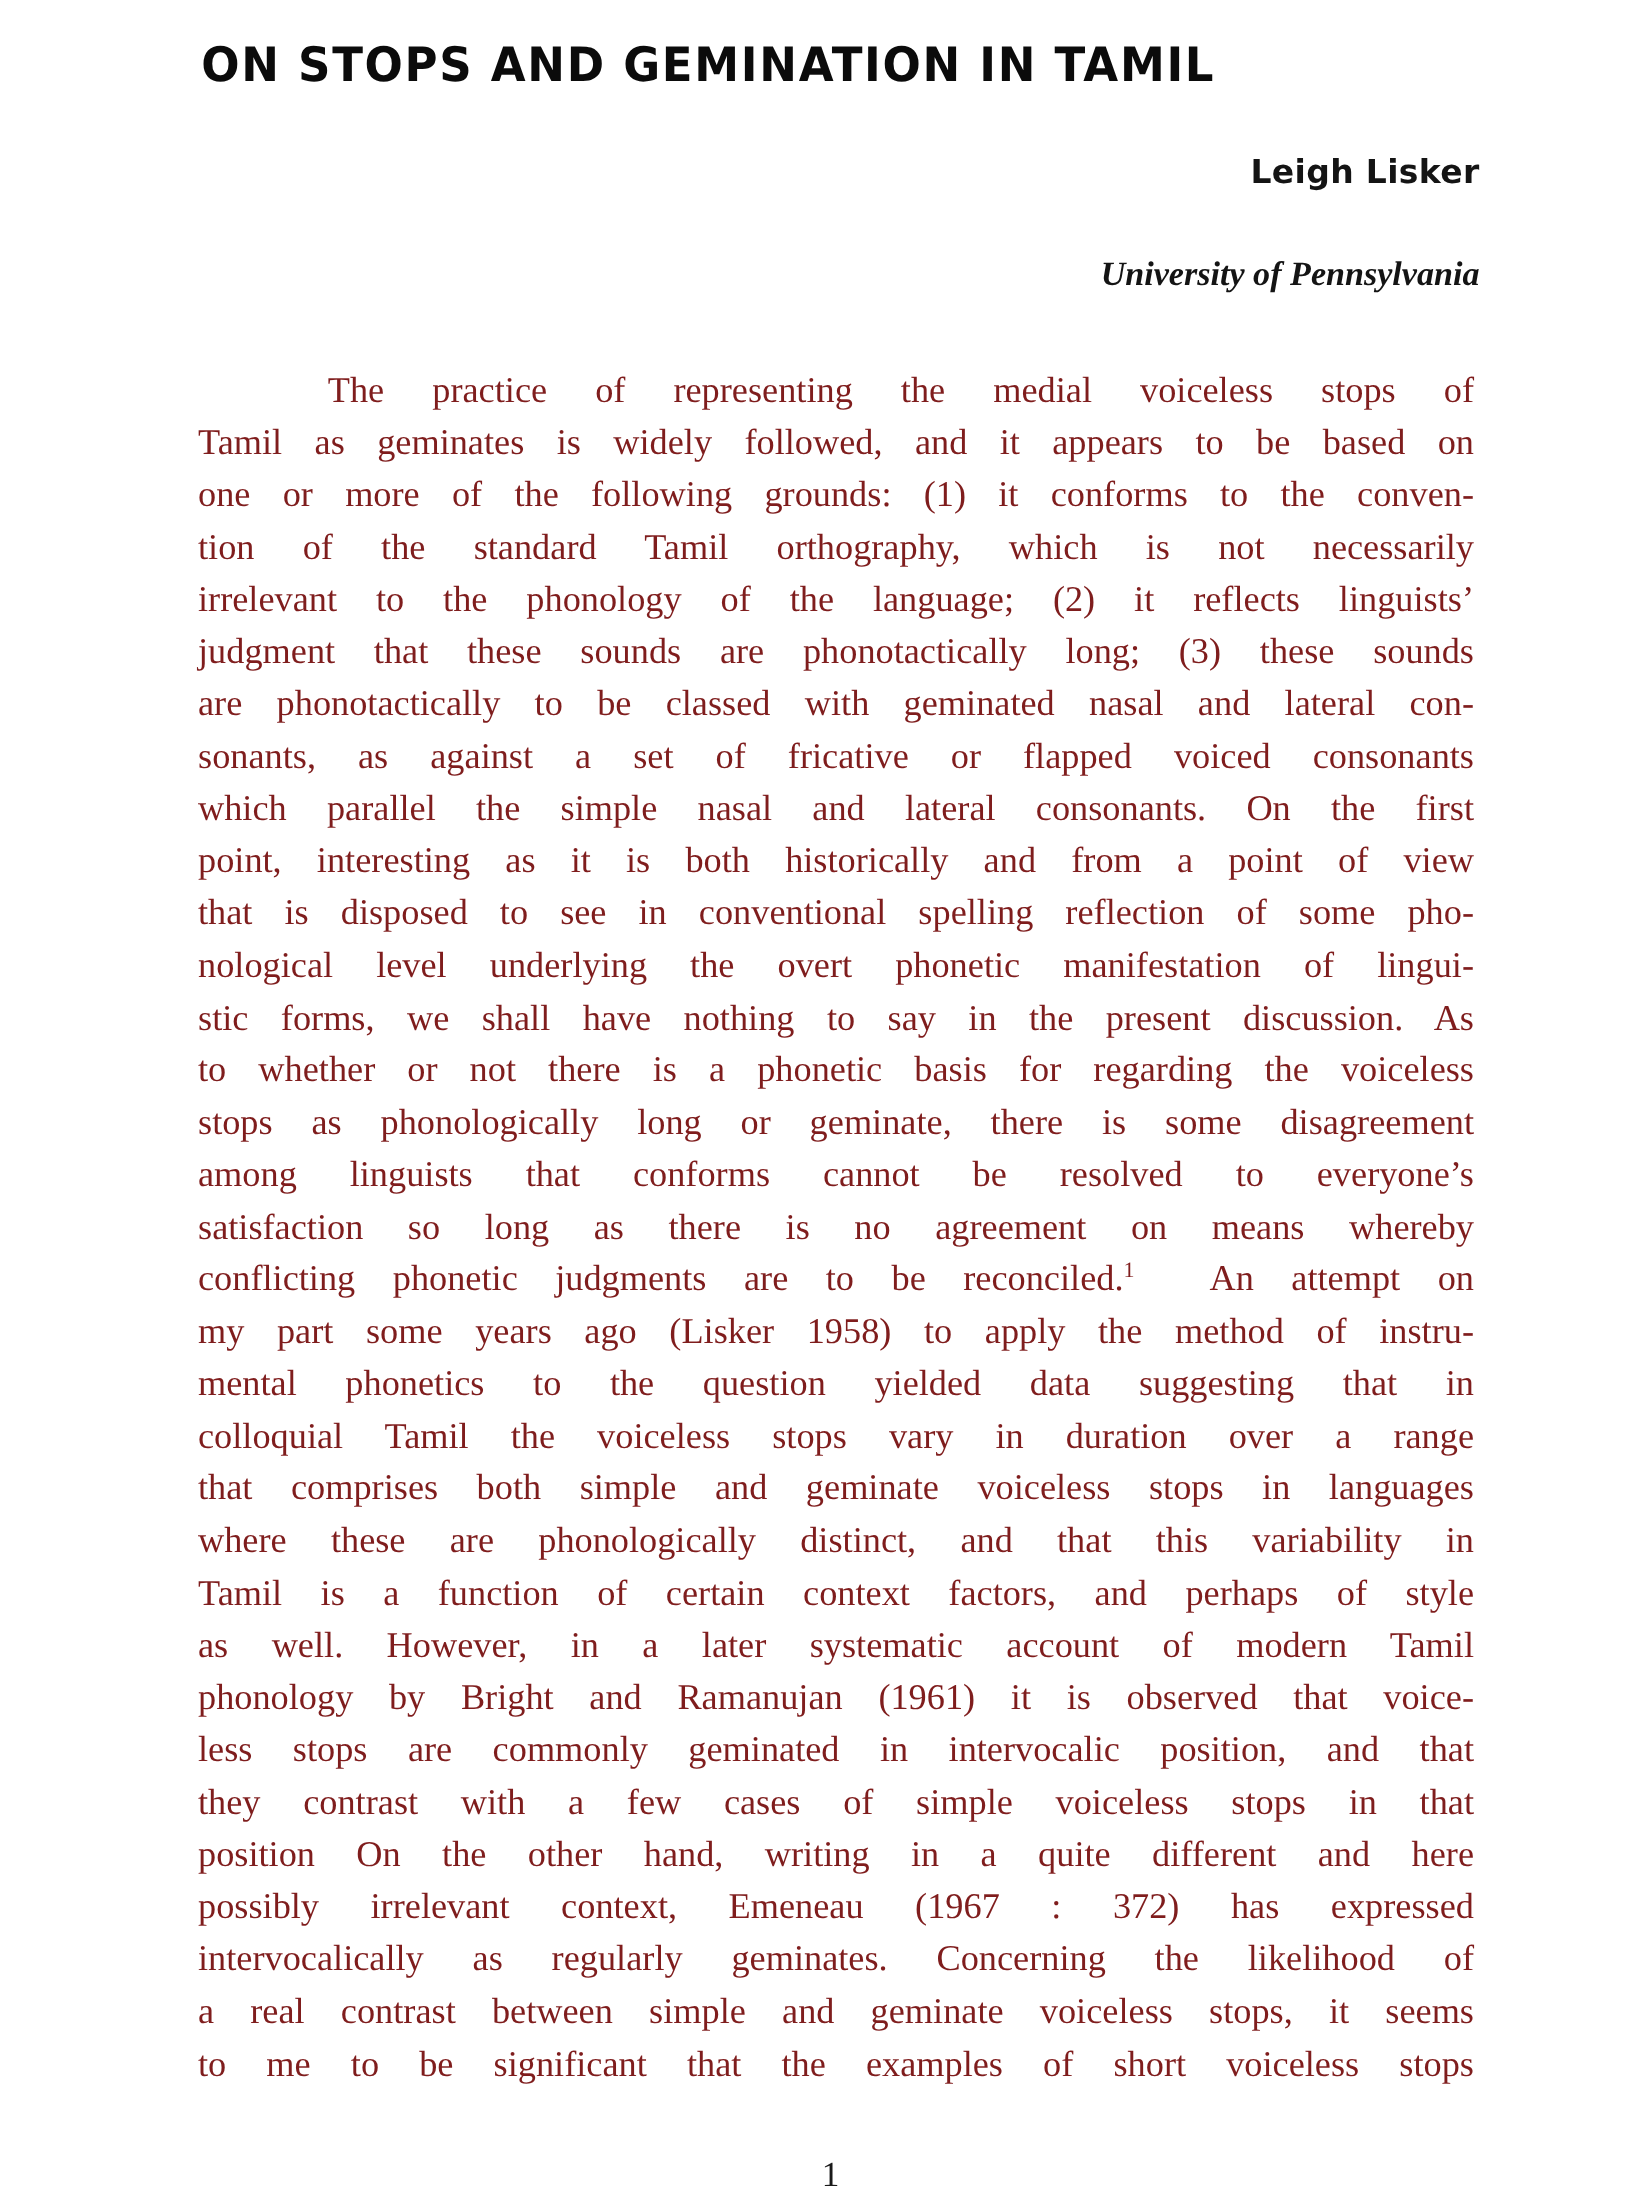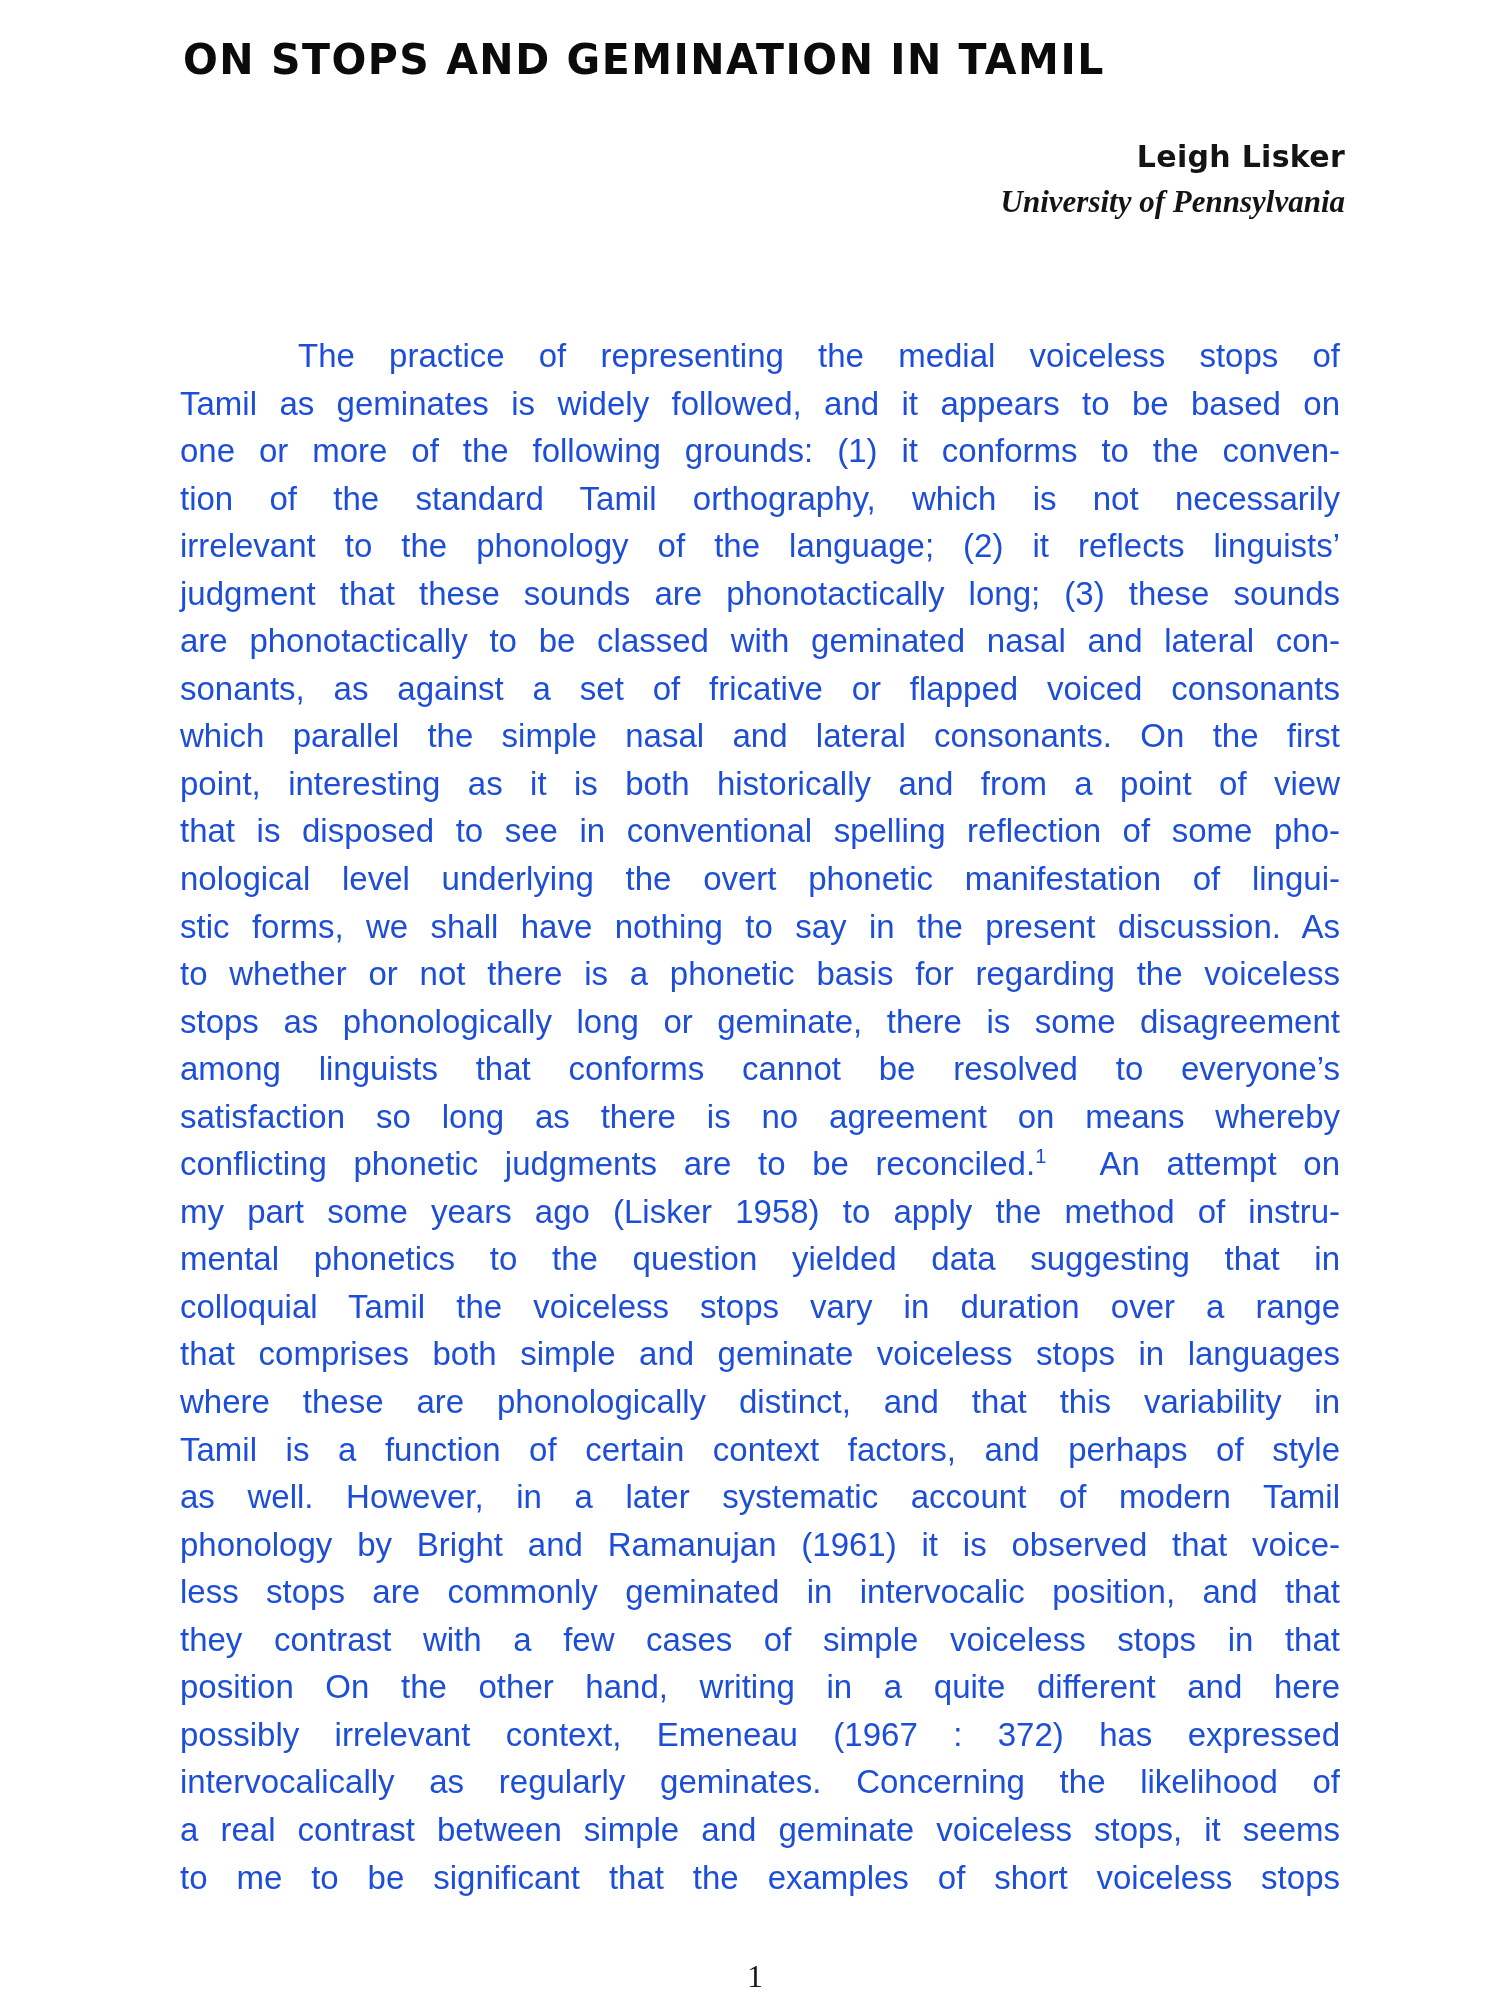--- a/index.html
+++ b/index.html
@@ -41,34 +41,35 @@
     line-height: 44px;
     color: #141414;
   }
   .affiliation {
     font-family: "Liberation Serif", serif;
     font-style: italic;
     font-weight: bold;
     font-size: 31px;
     line-height: 46px;
     color: #141414;
+    margin-top: 47px;
   }
   .body-text {
     position: absolute;
     left: 180px;
     top: 332px;
     width: 1160px;
   }
   .line {
     display: block;
     height: 47.55px;
     line-height: 47.55px;
-    font-family: Liberation Sans, sans-serif;
+    font-family: Liberation Serif, serif;
     font-size: 33px;
-    color: #1d4ed8;
+    color: #7f1d1d;
     text-align: justify;
     text-align-last: justify;
     white-space: nowrap;
     overflow: visible;
   }
   .line.indent {
     padding-left: 118px;
   }
   .line.last {
     text-align-last: justify;

